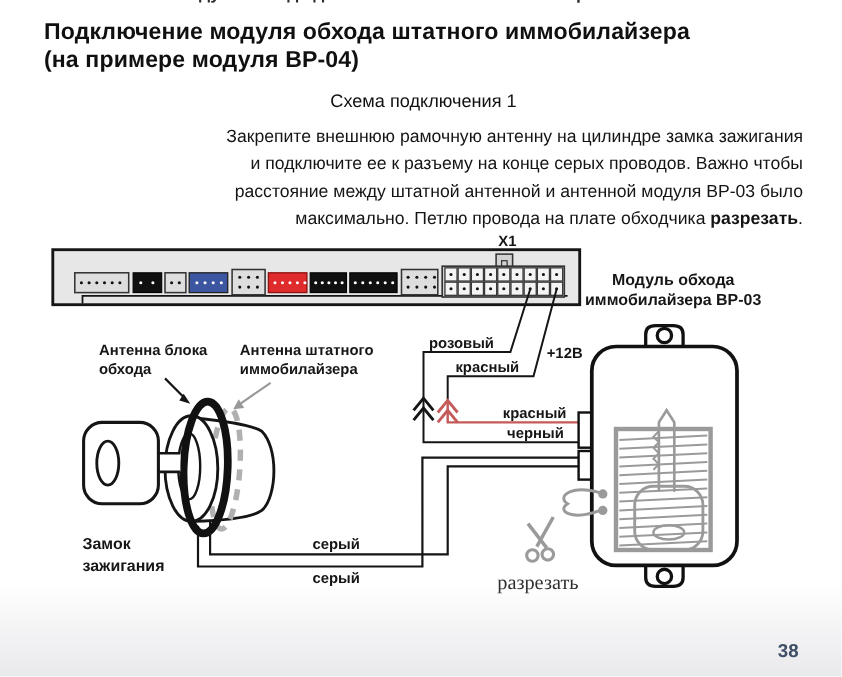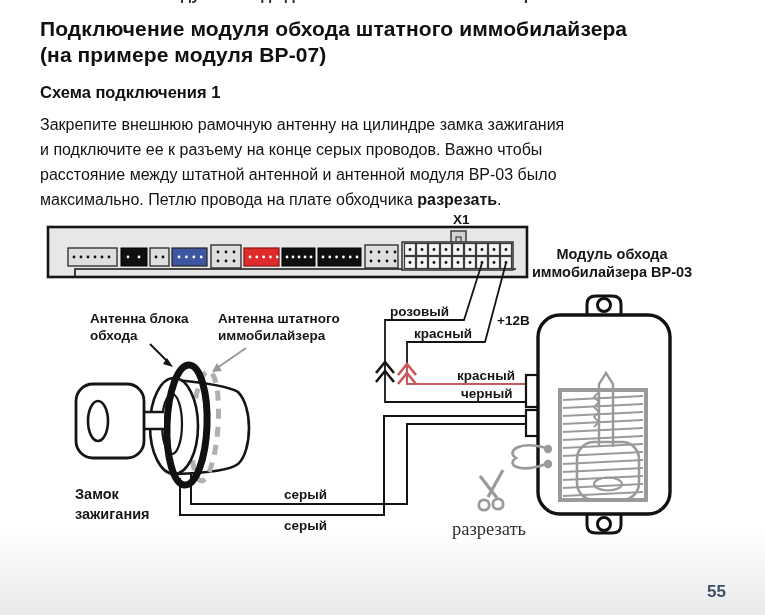--- a/index.html
+++ b/index.html
@@ -8,42 +8,42 @@
     font-family:"Liberation Sans", sans-serif;
     background:linear-gradient(180deg, #ffffff 0%, #ffffff 86%, #e9e9ec 100%);
   }
   .content { padding:0 35px 0 40px; }
   .top-clip { height:8px; overflow:hidden; }
   .top-clip .inner { margin-top:-14px; font-size:16px; font-weight:700; color:#2d2d2d; }
   .heading {
     margin:8px 0 0 0; font-size:21px; line-height:26px; font-weight:700;
     color:#101010; white-space:pre-line; letter-spacing:0.1px;
   }
-  .subheading { margin-top:15px; font-size:16.5px; font-weight:700; color:#101010; }
-  .body-text { margin-top:10px; font-size:16px; line-height:25px; color:#141414; }
+  .subheading { margin-top:15px; font-size:16.5px; font-weight:400; color:#101010;text-align:center; }
+  .body-text { margin-top:10px; font-size:16px; line-height:25px; color:#141414;text-align:right; }
   .body-lines { white-space:pre-line; }
   .diagram-svg { position:absolute; left:0; top:225; }
 
   
   .t   { font-family:"Liberation Sans",sans-serif; font-weight:600; font-size:13.5px; fill:#161616; }
   .cap { font-family:"Liberation Sans",sans-serif; font-weight:600; font-size:14.5px; fill:#161616; }
   .x1t { font-family:"Liberation Sans",sans-serif; font-weight:700; font-size:13.5px; fill:#151515; }
   .cut { font-family:"Liberation Serif",serif; font-size:18.5px; fill:#303030; }
 
   .page-num { position:absolute; right:39px; bottom:13px; font-size:17px; font-weight:700; color:#3f4f66; }
 </style>
 </head>
 <body>
 
 <div class="content">
   <div class="top-clip">
     <div class="inner">Расположение модуля обхода должно быть максимально скрытым.</div>
   </div>
   <div class="heading">Подключение модуля обхода штатного иммобилайзера
-(на примере модуля ВР-07)</div>
+(на примере модуля ВР-04)</div>
   <div class="subheading">Схема подключения 1</div>
   <div class="body-text">
     <div class="body-lines">Закрепите внешнюю рамочную антенну на цилиндре замка зажигания
 и подключите ее к разъему на конце серых проводов. Важно чтобы
 расстояние между штатной антенной и антенной модуля ВР-03 было</div>
     <div><span>максимально. Петлю провода на плате обходчика </span><b>разрезать</b><span>.</span></div>
   </div>
 </div>
 
 <svg class="diagram-svg" width="765" height="345" viewBox="0 0 765 345">
@@ -246,13 +246,13 @@
   </g>
   <g>
     <path d="M246,136 L217,156" stroke="#999" stroke-width="2" fill="none"></path>
     <polygon points="212,160 222,159 217,151" fill="#999"></polygon>
   </g>
 
   <text class="cap" x="75" y="287">Замок</text>
   <text class="cap" x="75" y="307">зажигания</text>
 </svg>
 
-<div class="page-num">55</div>
+<div class="page-num">38</div>
 
 </body></html>

